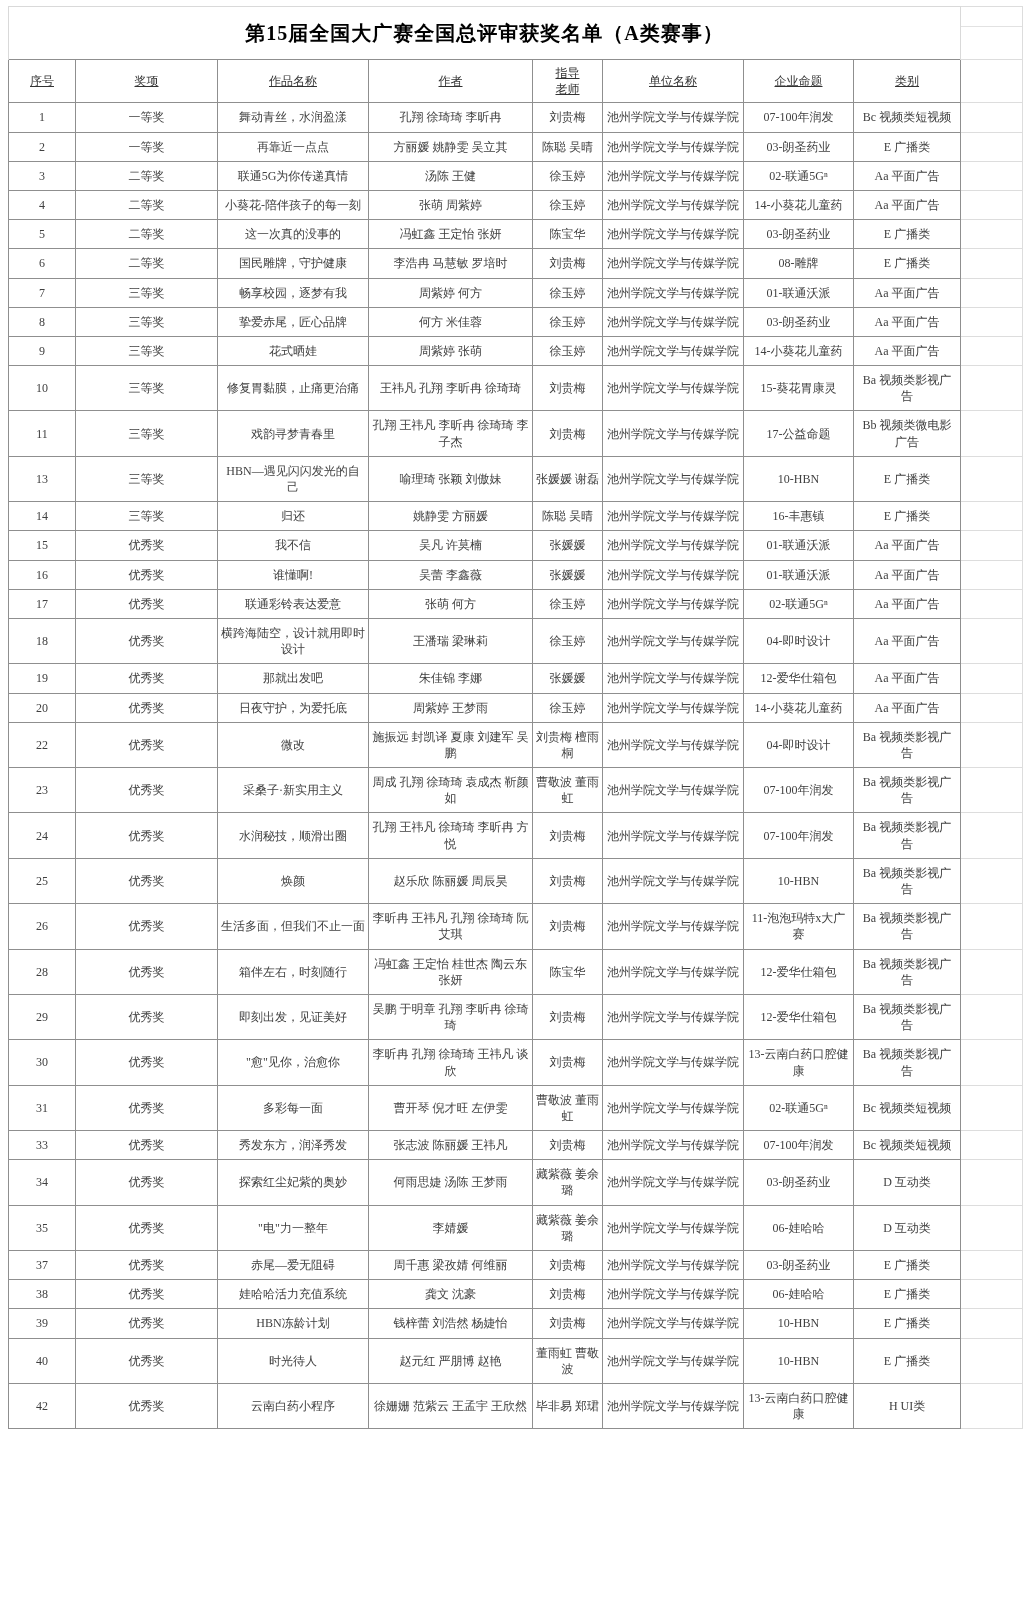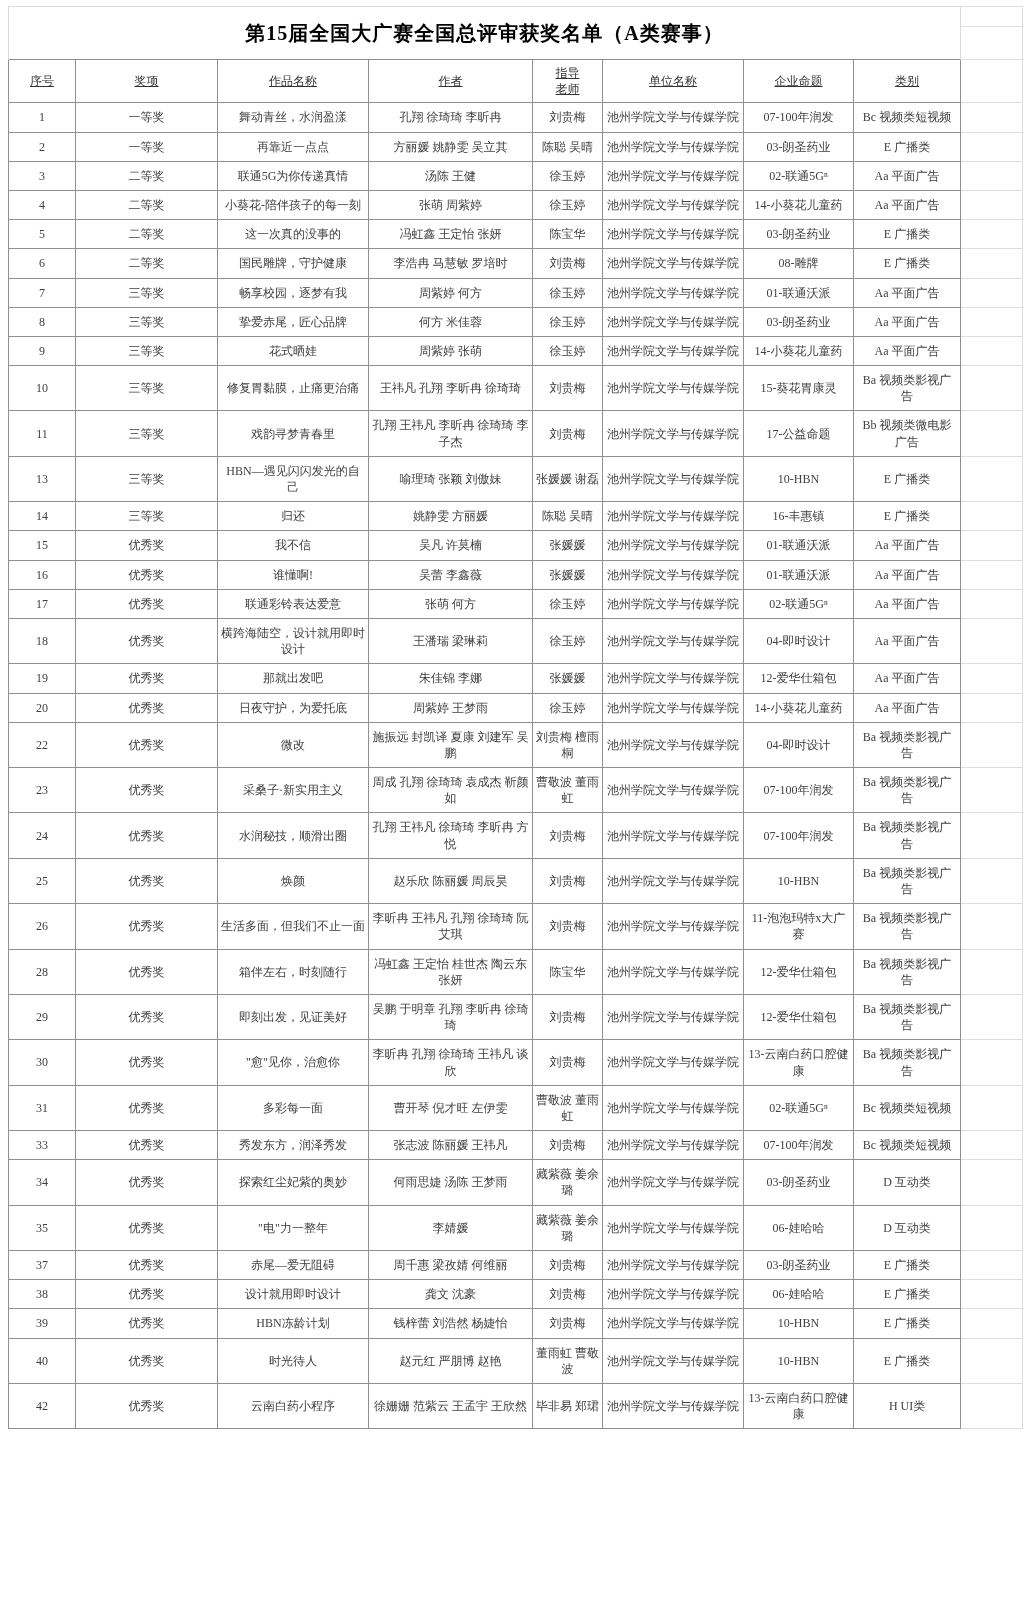--- a/index.html
+++ b/index.html
@@ -444,21 +444,21 @@
           <td>周千惠 梁孜婧 何维丽</td>
           <td>刘贵梅</td>
           <td>池州学院文学与传媒学院</td>
           <td>03-朗圣药业</td>
           <td>E 广播类</td>
           <td class="gutter"></td>
         </tr>
         <tr>
           <td>38</td>
           <td>优秀奖</td>
-          <td>设计就用即时设计</td>
+          <td>娃哈哈活力充值系统</td>
           <td>龚文 沈豪</td>
           <td>刘贵梅</td>
           <td>池州学院文学与传媒学院</td>
           <td>06-娃哈哈</td>
           <td>E 广播类</td>
           <td class="gutter"></td>
         </tr>
         <tr>
           <td>39</td>
           <td>优秀奖</td>

